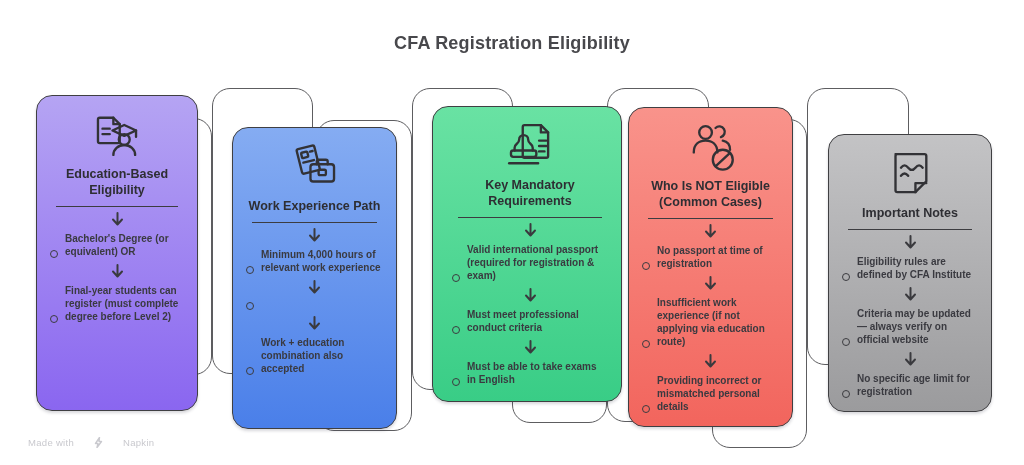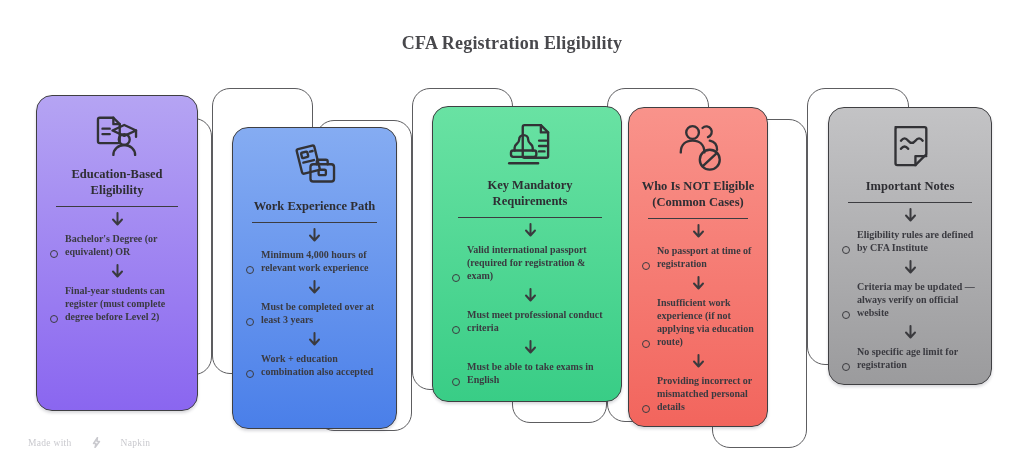--- a/index.html
+++ b/index.html
@@ -1,37 +1,37 @@
 <!DOCTYPE html>
 <html><head>
 <meta charset="utf-8">
 <style>
   html,body{margin:0;padding:0;background:#ffffff;}
   body{width:1024px;height:465px;overflow:hidden;font-family:"Liberation Sans",sans-serif;position:relative;}
-  .stage{position:absolute;inset:0;font-family:Liberation Serif, serif;}
+  .stage{position:absolute;inset:0;}
   .diagram-title{position:absolute;top:33px;left:0;width:100%;text-align:center;
     font-size:18px;font-weight:700;color:#48484c;letter-spacing:.2px;}
   
   .ghost{position:absolute;background:#ffffff;border:1.6px solid #5d5d60;border-radius:18px;z-index:1;box-sizing:border-box;}
   .j1a{left:117px;top:118px;width:95px;height:257px;}
   .j1b{left:212px;top:88px;width:101px;height:286px;}
   .j2a{left:316px;top:120px;width:96px;height:311px;}
   .j2b{left:412px;top:88px;width:101px;height:302px;}
   .j3a{left:512px;top:118px;width:95px;height:305px;}
   .j3b{left:607px;top:88px;width:102px;height:334px;}
   .j4a{left:712px;top:119px;width:95px;height:329px;}
   .j4b{left:807px;top:88px;width:102px;height:277px;}
   
   .card{position:absolute;z-index:2;border:1.6px solid #3f3f42;border-radius:16px;box-sizing:border-box;
     display:flex;flex-direction:column;align-items:center;padding:13px 11px 10px 11px;
     box-shadow:0 2px 3px rgba(40,40,60,.18);}
   .card1{left:36px; top:95px;width:162px;height:316px;}
   .card2{left:232px;top:108px;width:165px;height:302px;}
   .card3{left:432px;top:106px;width:190px;height:296px;padding-left:17px;}
-  .card4{left:628px;top:107px;width:140px;height:320px;}
+  .card4{left:628px;top:107px;width:165px;height:320px;}
   .card5{left:828px;top:107px;width:164px;height:278px;}
   .icon{height:52px;display:flex;align-items:center;justify-content:center;margin-bottom:5px;}
   .icon svg{stroke:#323236;fill:none;stroke-width:2.6;stroke-linecap:round;stroke-linejoin:round;}
   .card-title{font-size:12.5px;font-weight:700;color:#2e2e33;text-align:center;line-height:1.28;}
   .divider{width:calc(100% - 16px);border-top:1.6px solid #3c3c40;margin:8px 0 2px 0;}
   .arrow{margin:2px auto 1px auto;flex-shrink:0;}
   .arrow svg{stroke:#3a3a3e;stroke-width:2;fill:none;stroke-linecap:round;stroke-linejoin:round;display:block;}
   .bullets{width:100%;padding:0 2px;box-sizing:border-box;display:flex;flex-direction:column;}
   .bullet{display:flex;gap:7px;margin:3px 0;align-items:flex-end;}
   .dot{width:8px;height:8px;border:1.6px solid #3c3c40;border-radius:50%;flex-shrink:0;margin-top:2px;background:transparent;box-sizing:border-box;}
@@ -118,21 +118,20 @@
         <span class="dot"></span>
         <span class="btext">Minimum 4,000 hours of relevant work experience</span>
       </div>
       <div class="arrow">
           <svg width="15" height="17" viewBox="0 0 15 17">
             <path d="M7.5,2 v10 M3,8.5 L7.5,13.5 L12,8.5"></path>
           </svg>
         </div>
       <div class="bullet">
         <span class="dot"></span>
-        <span class="btext">Must be completed over at least 3 years</span>
       </div>
       <div class="arrow">
           <svg width="15" height="17" viewBox="0 0 15 17">
             <path d="M7.5,2 v10 M3,8.5 L7.5,13.5 L12,8.5"></path>
           </svg>
         </div>
       <div class="bullet">
         <span class="dot"></span>
         <span class="btext">Work + education combination also accepted</span>
       </div>
@@ -220,21 +219,21 @@
             <path d="M7.5,2 v10 M3,8.5 L7.5,13.5 L12,8.5"></path>
           </svg>
         </div>
       <div class="bullet">
         <span class="dot"></span>
         <span class="btext">Providing incorrect or mismatched personal details</span>
       </div>
     </div>
   </div>
 
-  <div class="card card5" style="background: linear-gradient(rgb(195, 195, 197), rgb(155, 155, 157));">
+  <div class="card card5" style="background: linear-gradient(rgb(195, 195, 197), rgb(155, 155, 157)); margin-top: 27px;">
     <div class="icon">
       <svg width="58" height="52" viewBox="0 0 64 56">
         <path d="M16,6 h32 a2,2 0 0 1 2,2 v28 l-12,12 h-20 a2,2 0 0 1 -2,-2 v-38 a2,2 0 0 1 2,-2 z"></path>
         <path d="M38,48 v-10 h12"></path>
         <path d="M22,21 q4,-5 8,0 t8,0 t8,0"></path>
         <path d="M22,30 q4,-5 8,0"></path>
       </svg>
     </div>
     <div class="card-title">Important Notes</div>
     <div class="divider"></div>

